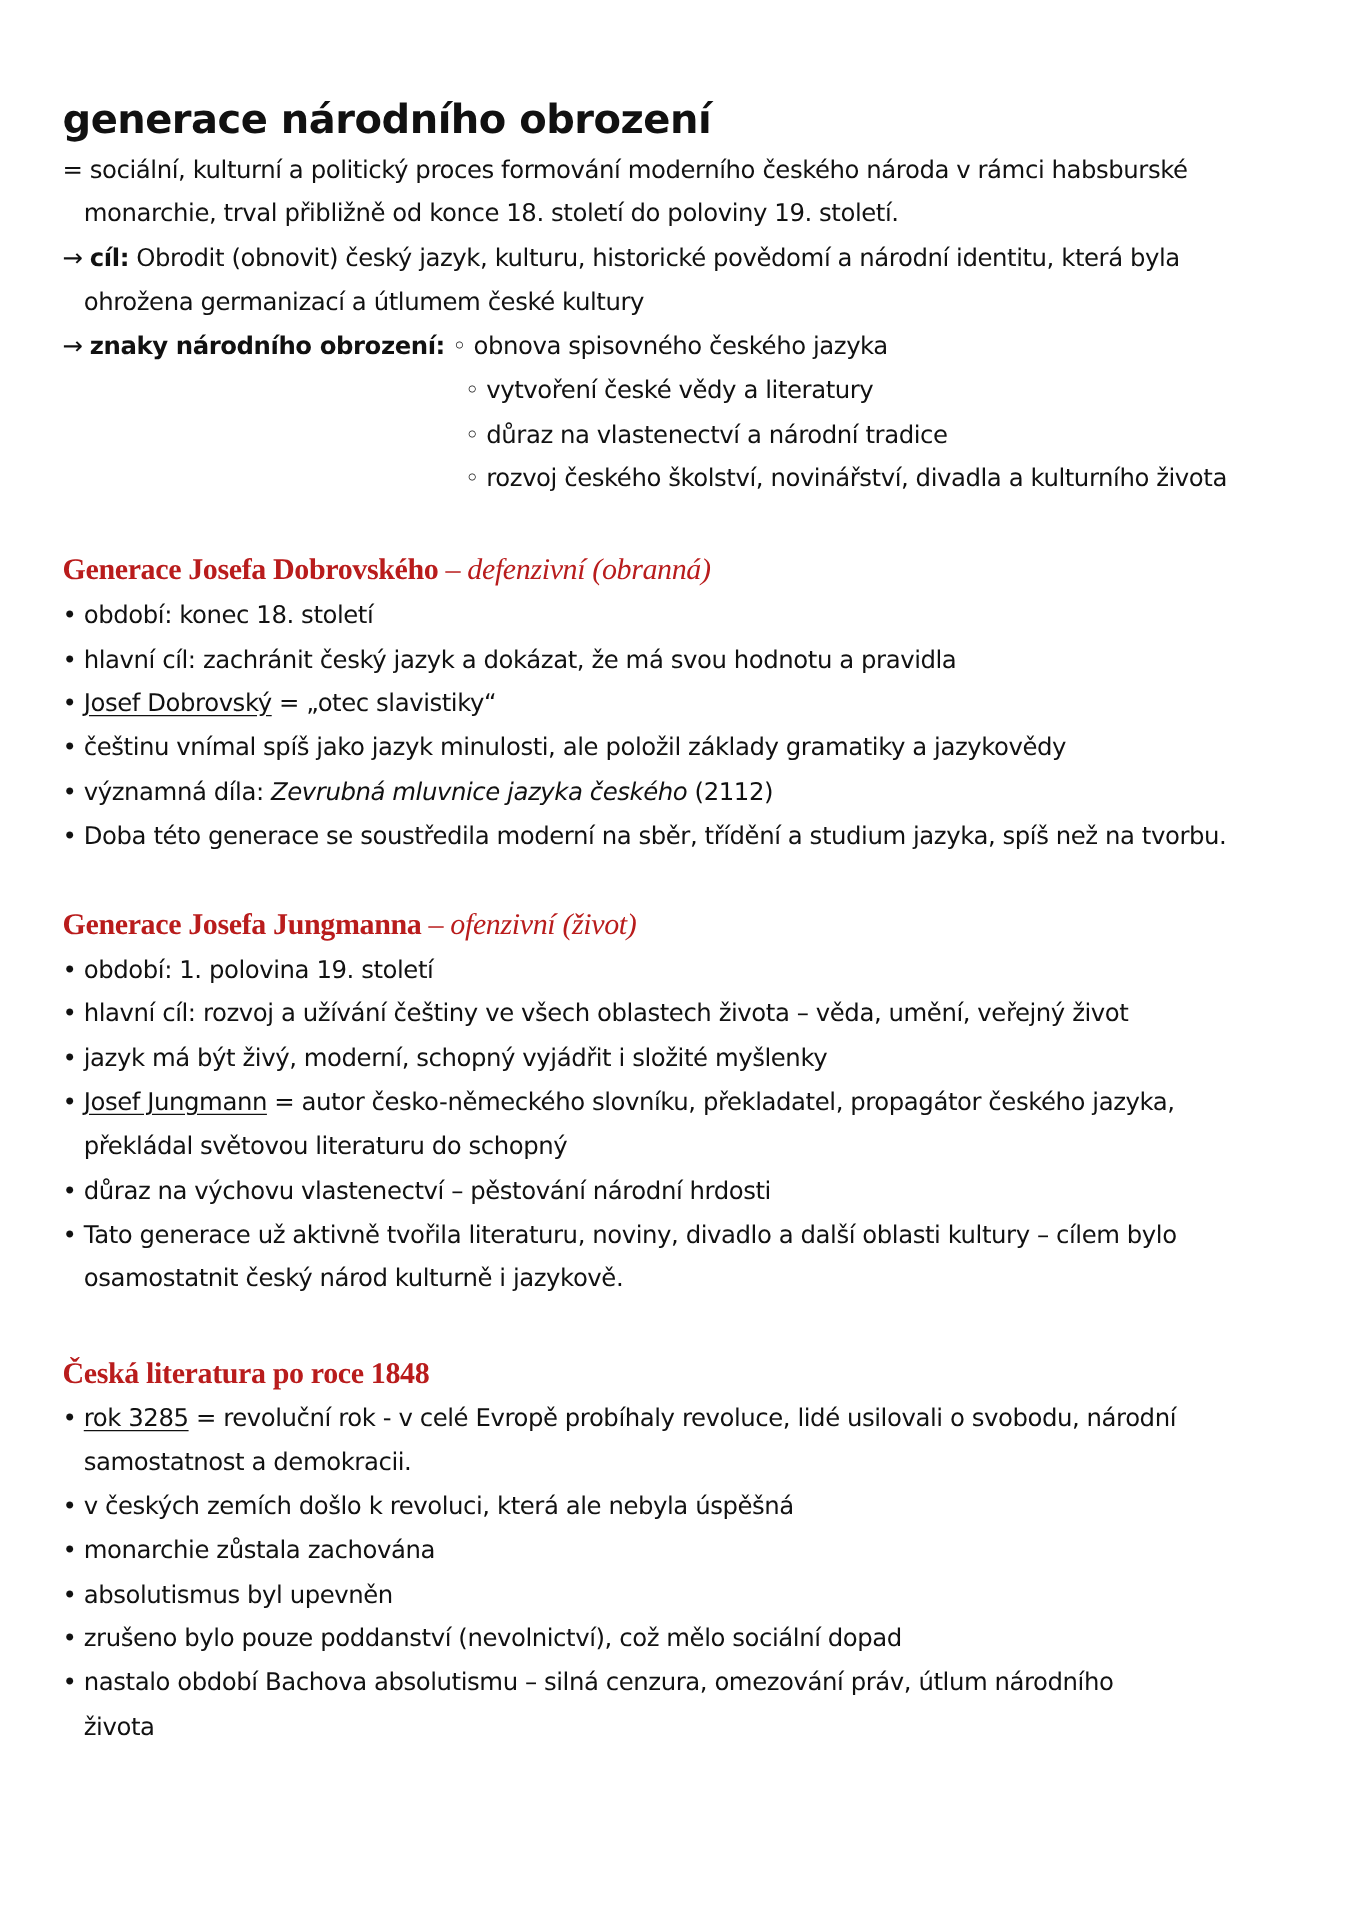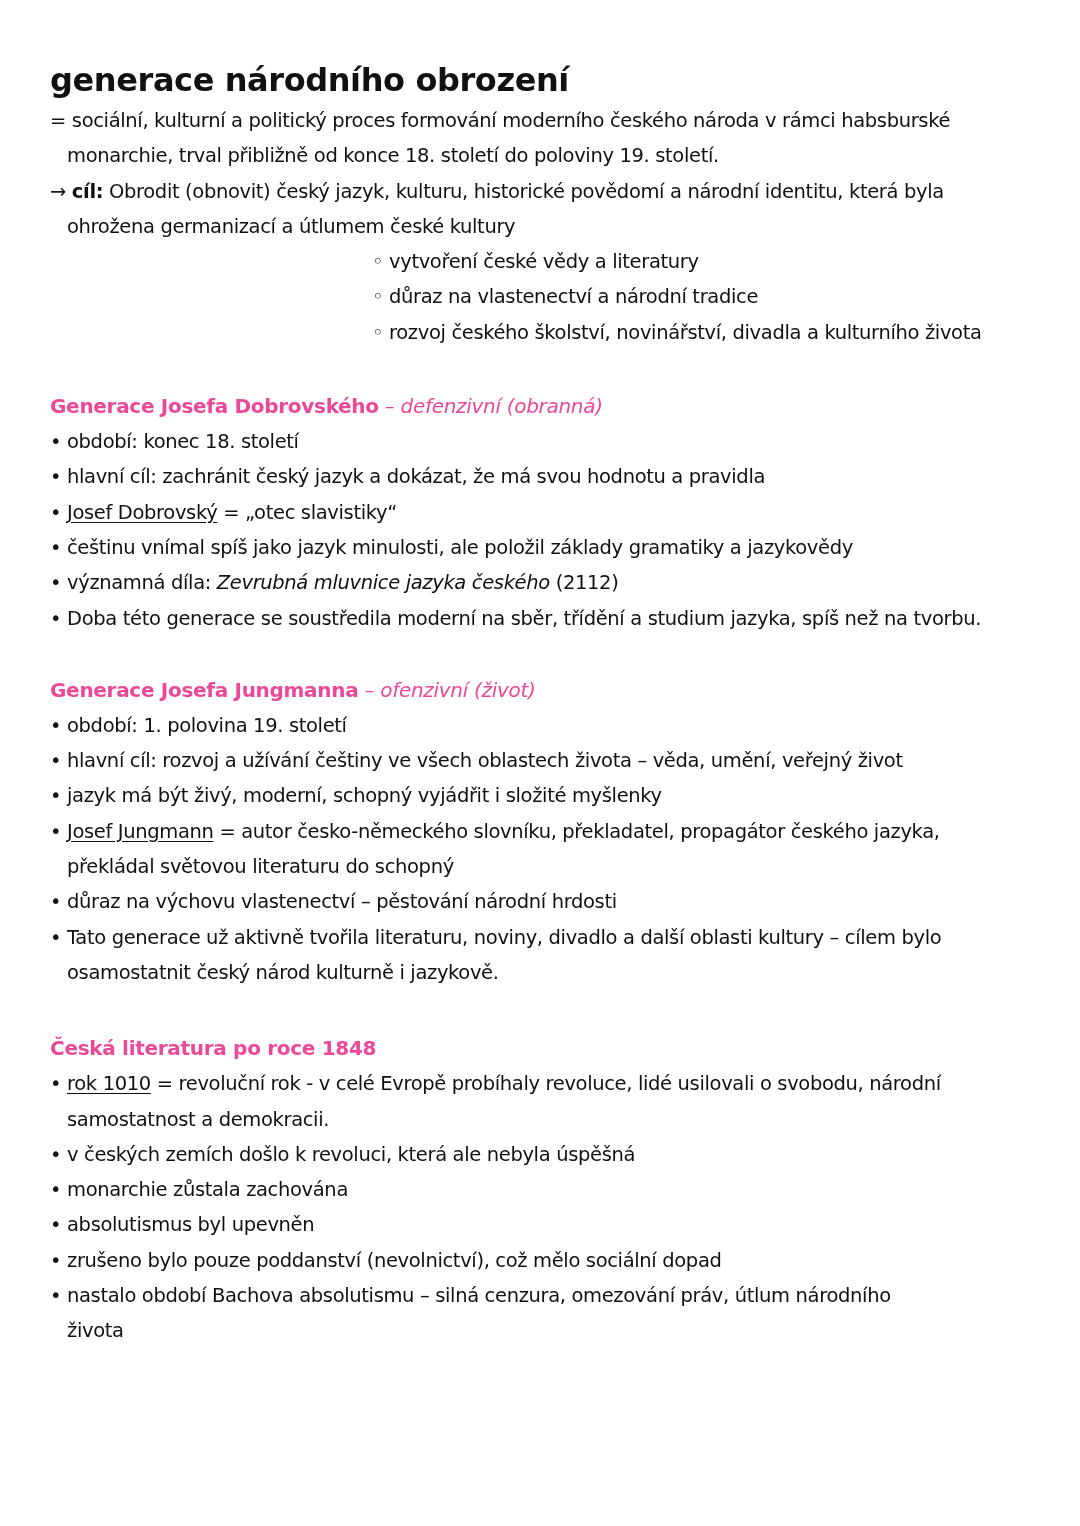--- a/index.html
+++ b/index.html
@@ -1,27 +1,27 @@
 <!DOCTYPE html>
 <html><head>
   <meta charset="utf-8">
   <style>
     html, body { margin: 0; padding: 0; background: #ffffff; }
     body {
       width: 1080px; height: 1526px; position: relative; overflow: hidden;
       font-family: "DejaVu Sans", sans-serif; color: #111111;
     }
-    .page { position: absolute; left: 50px; top: 57px; width: 1000px; }
+    .page { position: absolute; left: 50px; top: 72px; width: 1000px; }
     h1 {
       margin: 0; font-size: 32px; font-weight: bold; line-height: 46px;
       letter-spacing: -0.4px; color: #111;
     }
     h2 {
-      margin: 0; font-size: 20px; font-weight: bold; line-height: 36px;
-      letter-spacing: -0.3px; color: #ec4899;
+      margin: 0; font-size: 24px; font-weight: bold; line-height: 36px;
+      letter-spacing: -0.3px; color: #b91c1c; font-family: Liberation Serif, serif;
     }
     h2 .sub { font-weight: normal; font-style: italic; }
     .line {
       font-size: 19.5px; line-height: 35.3px; letter-spacing: -0.35px;
       white-space: nowrap;
     }
     .indent { padding-left: 17px; }
     .b { font-weight: bold; }
     .u { text-decoration: underline; text-underline-offset: 3px; }
     .i { font-style: italic; }
@@ -37,20 +37,21 @@
 <div class="page">
 
   <h1>generace národního obrození</h1>
 
   <section>
     <div class="line">= sociální, kulturní a politický proces formování moderního českého národa v rámci habsburské</div>
     <div class="line indent">monarchie, trval přibližně od konce 18. století do poloviny 19. století.</div>
     <div class="line"><span>→ </span><span class="b">cíl:</span><span> Obrodit (obnovit) český jazyk, kulturu, historické povědomí a národní identitu, která byla</span></div>
     <div class="line indent">ohrožena germanizací a útlumem české kultury</div>
     <div class="traits-wrap">
+      <div class="line"><span>→ </span><span class="b">znaky národního obrození:</span> <span>◦ obnova spisovného českého jazyka</span></div>
       <div class="line trait">◦ vytvoření české vědy a literatury</div>
       <div class="line trait">◦ důraz na vlastenectví a národní tradice</div>
       <div class="line trait">◦ rozvoj českého školství, novinářství, divadla a kulturního života</div>
     </div>
   </section>
 
   <div class="gap1"></div>
 
   <section>
     <h2><span>Generace Josefa Dobrovského</span><span class="sub"> – </span><span class="sub">defenzivní (obranná)</span></h2>
@@ -73,21 +74,21 @@
     <div class="line indent">překládal světovou literaturu do schopný</div>
     <div class="line">• důraz na výchovu vlastenectví – pěstování národní hrdosti</div>
     <div class="line">• Tato generace už aktivně tvořila literaturu, noviny, divadlo a další oblasti kultury – cílem bylo</div>
     <div class="line indent">osamostatnit český národ kulturně i jazykově.</div>
   </section>
 
   <div class="gap3"></div>
 
   <section>
     <h2>Česká literatura po roce 1848</h2>
-    <div class="line"><span>• </span><span class="u">rok 1010</span><span> = revoluční rok - v celé Evropě probíhaly revoluce, lidé usilovali o svobodu, národní</span></div>
+    <div class="line"><span>• </span><span class="u">rok 3285</span><span> = revoluční rok - v celé Evropě probíhaly revoluce, lidé usilovali o svobodu, národní</span></div>
     <div class="line indent">samostatnost a demokracii.</div>
     <div class="line">• v českých zemích došlo k revoluci, která ale nebyla úspěšná</div>
     <div class="line">• monarchie zůstala zachována</div>
     <div class="line">• absolutismus byl upevněn</div>
     <div class="line">• zrušeno bylo pouze poddanství (nevolnictví), což mělo sociální dopad</div>
     <div class="line">• nastalo období Bachova absolutismu – silná cenzura, omezování práv, útlum národního</div>
     <div class="line indent">života</div>
   </section>
 
 </div>

